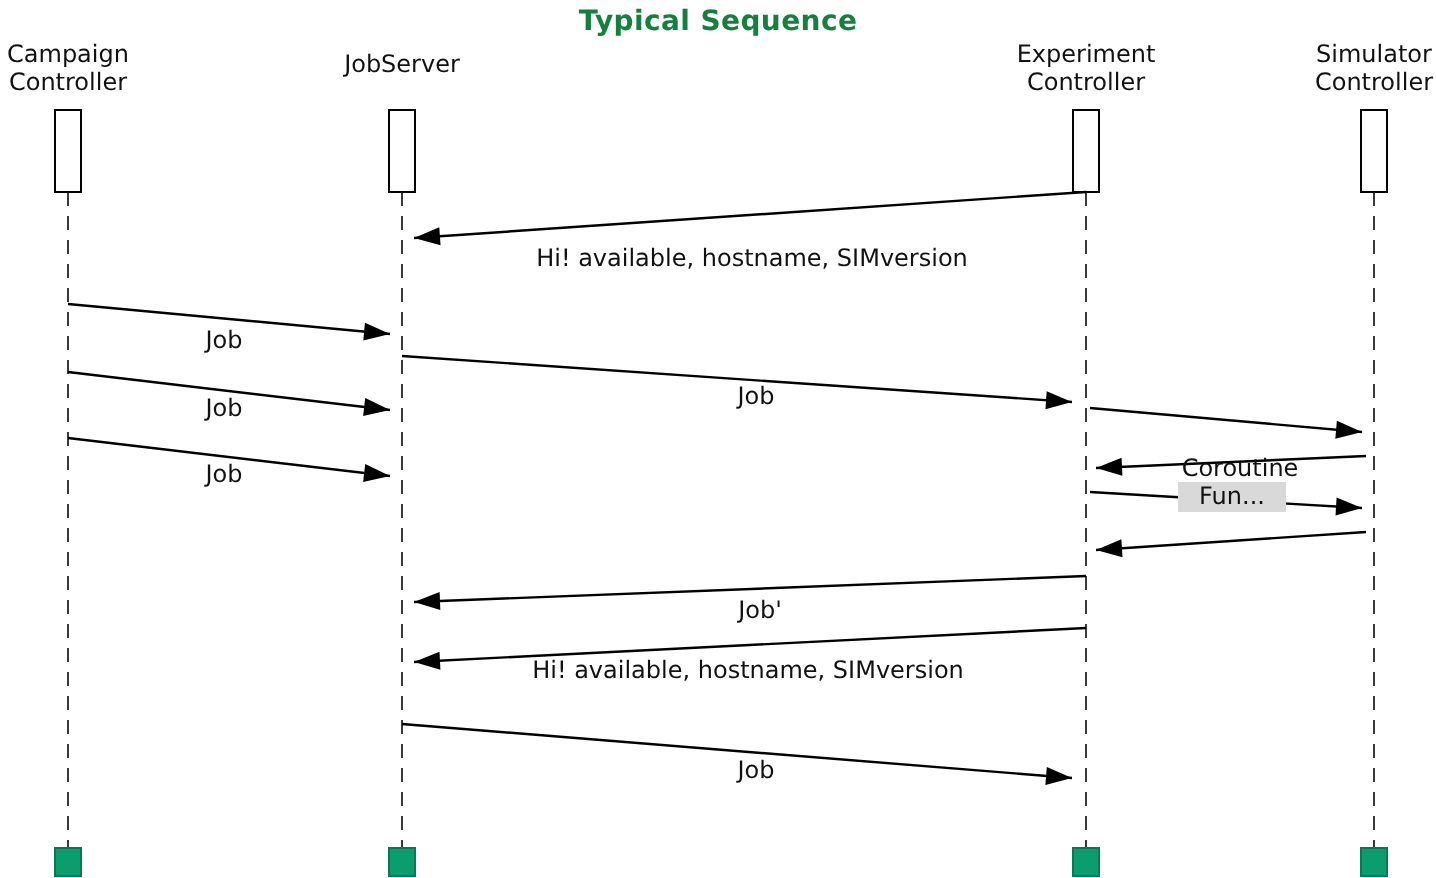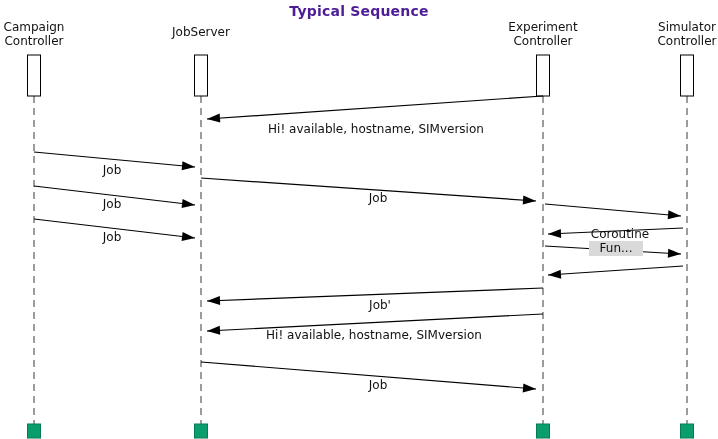--- a/index.html
+++ b/index.html
@@ -25,21 +25,21 @@
   svg text {
     font-family: "DejaVu Sans", sans-serif;
     font-size: 12px;
     fill: #111111;
   }
 </style>
 </head>
 <body>
 
 <div class="stage">
-  <div class="diagram-title" style="color: #4c1d95;">Typical Sequence</div>
+  <div class="diagram-title" style="color: #15803d;">Typical Sequence</div>
   <svg id="diagram" width="718" height="439" viewBox="0 0 718 439">
       <line x1="34" y1="96" x2="34" y2="424" stroke="#3a3a3a" stroke-width="1" stroke-dasharray="7 5"></line>
       <rect x="27.5" y="55" width="13" height="41" fill="#ffffff" stroke="#000000"></rect>
       <rect x="27.5" y="424" width="13" height="14" fill="#0a9e6e" stroke="#067a52"></rect>
       <text x="34" y="31" text-anchor="middle">Campaign</text>
       <text x="34" y="45" text-anchor="middle">Controller</text>
       <line x1="201" y1="96" x2="201" y2="424" stroke="#3a3a3a" stroke-width="1" stroke-dasharray="7 5"></line>
       <rect x="194.5" y="55" width="13" height="41" fill="#ffffff" stroke="#000000"></rect>
       <rect x="194.5" y="424" width="13" height="14" fill="#0a9e6e" stroke="#067a52"></rect>
       <text x="201" y="36" text-anchor="middle">JobServer</text>

